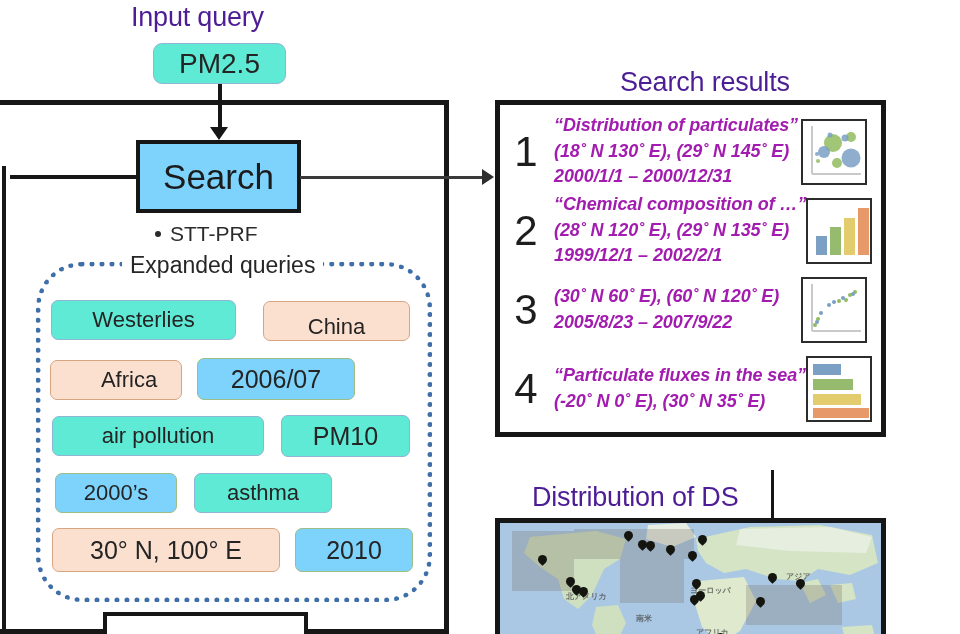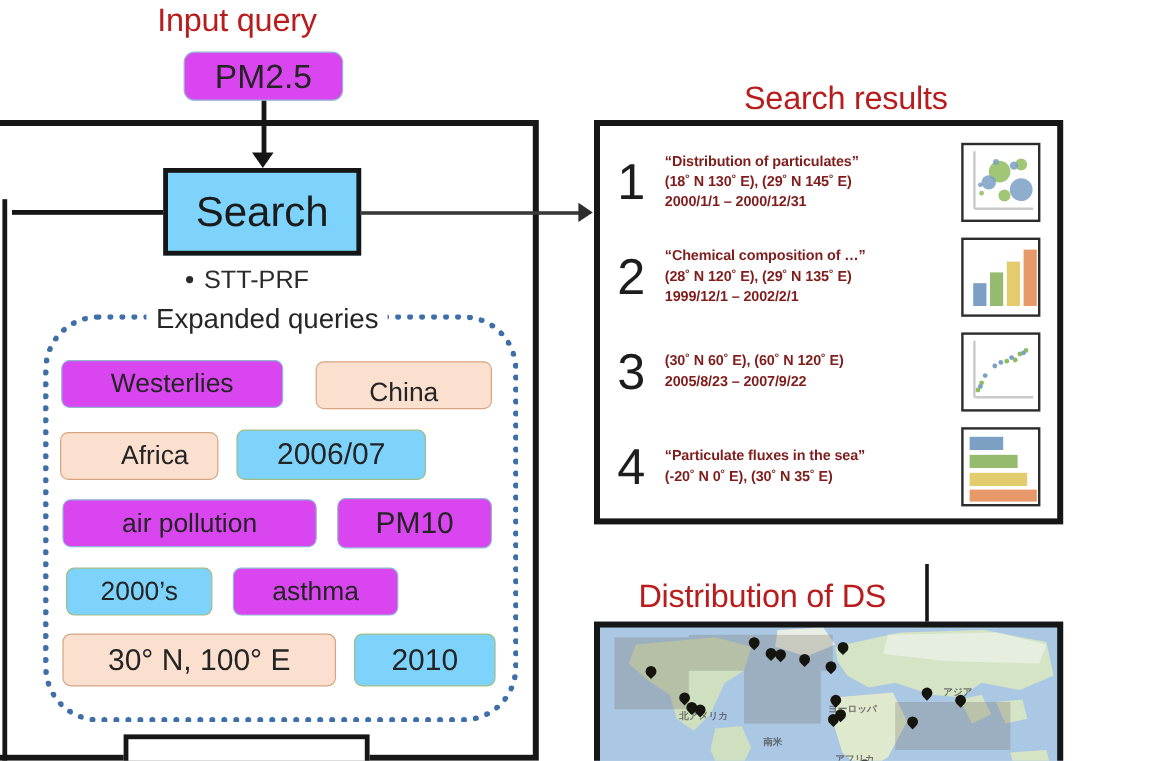--- a/index.html
+++ b/index.html
@@ -5,21 +5,21 @@
   html,body{margin:0;padding:0;background:#ffffff;}
   body{
     width:960px;height:634px;position:relative;overflow:hidden;
     font-family:"Liberation Sans","DejaVu Sans",sans-serif;
     color:#1a1a1a;
   }
   .abs{position:absolute;}
 
   
   .heading{
-    font-size:27px;font-weight:400;color:#b91c1c;
+    font-size:27px;font-weight:400;color:#4c1d95;
     letter-spacing:-0.2px;white-space:nowrap;
   }
 
   
   #outer-frame{
     left:-6px;top:100px;width:455px;height:534px;
     border:5px solid #171717;border-left-width:5px;box-sizing:border-box;
     background:transparent;
   }
   #outer-frame-inner{
@@ -48,21 +48,21 @@
     width:0;height:0;border-top:8px solid transparent;
     border-bottom:8px solid transparent;border-left:12px solid #2d2d2d;
   }
 
   
   .chip{
     border-radius:7px;box-sizing:border-box;
     display:flex;align-items:center;justify-content:center;
     white-space:nowrap;
   }
-  .chip-blue{background:#d946ef;border:1.6px solid #91b4d4;align-items:center;}
+  .chip-blue{background:#5eead4;border:1.6px solid #91b4d4;align-items:center;}
   .chip-peach{background:#fbe0cf;border:1.6px solid #d8a582;}
   .chip-green{background:#7dd3fc;border:1.6px solid #9cbe85;}
 
   #pm25-chip{
     left:153px;top:43px;width:133px;height:41px;border-radius:9px;
   }
   #pm25-chip span{font-size:28px;color:#242424;}
 
   
   #stt-prf{left:155px;top:222px;font-size:21px;color:#2b2b2b;white-space:nowrap;}
@@ -97,22 +97,22 @@
   }
   .result-row{
     position:absolute;left:0;width:100%;height:79px;display:flex;align-items:center;
   }
   .result-rank{
     width:52px;text-align:center;font-size:42px;font-weight:300;
     color:#1d1d1d;flex:none;line-height:1;
   }
   .result-text{flex:1;padding-left:2px;}
   .result-text div{
-    font-size:12px;font-weight:bold;color:#7f1d1d;
-    line-height:1.42;white-space:nowrap;letter-spacing:-0.1px;
+    font-size:18px;font-weight:bold;color:#a21caf;
+    line-height:1.42;white-space:nowrap;letter-spacing:-0.1px;font-style:italic;
   }
   .thumb{
     width:66px;height:66px;border:2.5px solid #2c2c2c;background:#fff;
     flex:none;margin-right:14px;box-sizing:border-box;position:relative;
     overflow:hidden;
   }
 
   
   #map-heading{left:532px;top:482px;}
   #map-panel{

